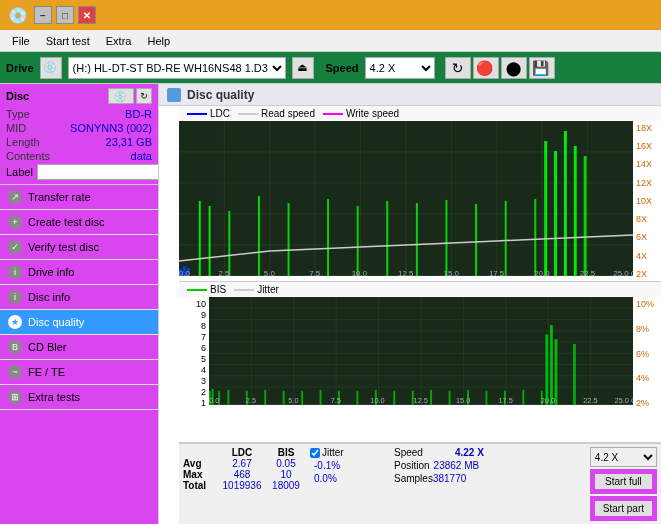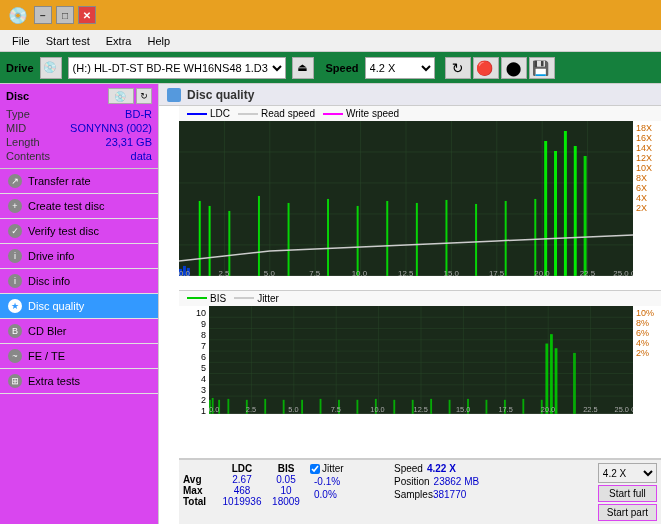--- a/index.html
+++ b/index.html
@@ -56,26 +56,26 @@
     .dq-title { font-size: 12px; font-weight: bold; color: #333; }
 
     
     .charts-area { flex: 1; display: flex; flex-direction: column; overflow: hidden; padding-left: 20px; }
 
     
     .chart-container { flex: 1; position: relative; border-bottom: 1px solid #ccc; overflow: hidden; }
     .chart-legend { display: flex; align-items: center; gap: 8px; padding: 2px 8px; font-size: 10px; background: #f8f8f8; }
     .legend-item { display: flex; align-items: center; gap: 3px; }
     .legend-color { width: 20px; height: 2px; }
-    .start-btn { padding: 2px 8px; font-size: 10px; background: #e0e0e0; border: 1px solid #d946ef; cursor: pointer; white-space: nowrap; }
+    .start-btn { padding: 2px 8px; font-size: 10px; background: #e0e0e0; border: 5px solid #d946ef; cursor: pointer; white-space: nowrap; }
 
     
     .chart-wrapper { display: flex; position: relative; flex: 1; }
     .y-axis-left { width: 30px; display: flex; flex-direction: column; justify-content: space-between; padding: 2px 0; font-size: 9px; text-align: right; padding-right: 3px; }
-    .y-axis-right { width: 28px; display: flex; flex-direction: column; padding: 2px 0; font-size: 9px; text-align: left; padding-left: 3px; color: #cc6600; }
+    .y-axis-right { width: 28px; display: flex; flex-direction: column; justify-content: space-between; padding: 2px 0; font-size: 9px; text-align: left; padding-left: 3px; color: #cc6600; }
     .chart-inner { flex: 1; position: relative; }
 
     .speed-dropdown { height: 20px; font-size: 10px; border: 1px solid #aaa; }
   </style>
 </head>
 <body>
 
 <div class="titlebar">
   <span style="font-size:16px; margin-right:6px;">💿</span>
   <div class="titlebar-controls">
@@ -131,20 +131,25 @@
         <span class="disc-row-label">MID</span>
         <span class="disc-row-value">SONYNN3 (002)</span>
       </div>
       <div class="disc-row">
         <span class="disc-row-label">Length</span>
         <span class="disc-row-value">23,31 GB</span>
       </div>
       <div class="disc-row">
         <span class="disc-row-label">Contents</span>
         <span class="disc-row-value">data</span>
+      </div>
+      <div class="label-row">
+        <span style="font-size:11px;">Label</span>
+        <input class="label-input" type="text" style="">
+
       </div>
     </div>
 
     <div class="nav-item">
       <div class="nav-icon">↗</div>
       <span>Transfer rate</span>
     </div>
     <div class="nav-item">
       <div class="nav-icon">+</div>
       <span>Create test disc</span>
@@ -405,21 +410,21 @@
             <input type="checkbox" checked="" style="width: 10px; height: 10px;">
             <span>Jitter</span>
           </div>
           <div style="color:#0000cc; padding-left:4px;">-0.1%</div>
           <div style="color:#0000cc; padding-left:4px;">0.0%</div>
         </div>
 
         <div style="display:flex; flex-direction:column; gap:2px;">
           <div style="display:flex; gap:4px; align-items:center;">
             <span>Speed</span>
-            <span style="color:#0000cc; font-weight:bold;">4.22 X</span>
+            <span style="color:#0000cc; font-weight:bold;margin-left:28px;">4.22 X</span>
           </div>
           <div style="display:flex; gap:4px; align-items:center;">
             <span>Position</span>
             <span style="color:#0000cc;">23862 MB</span>
           </div>
           <div style="display:flex; align-items:center;">
             <span>Samples</span>
             <span style="color:#0000cc;">381770</span>
           </div>
         </div>

